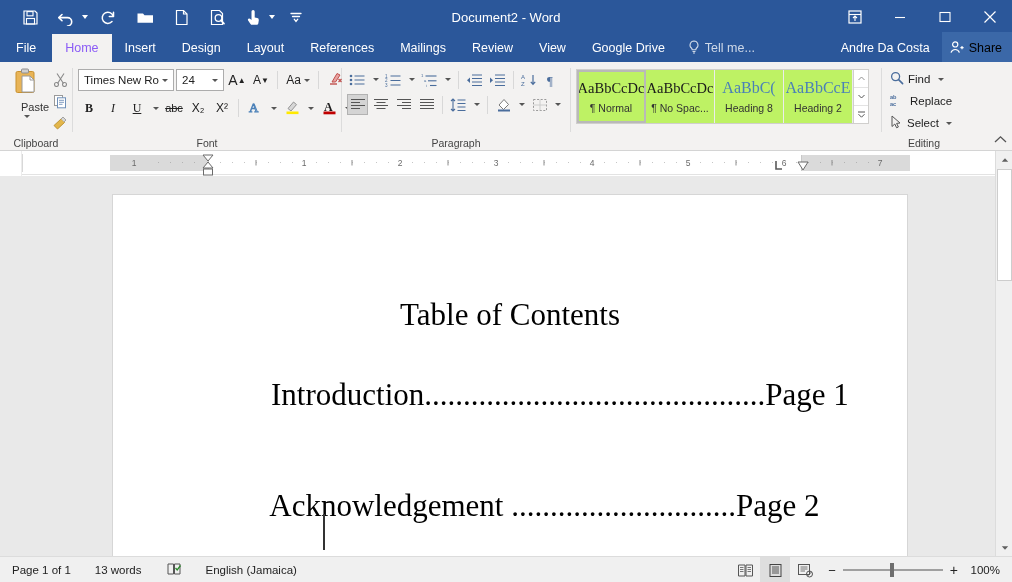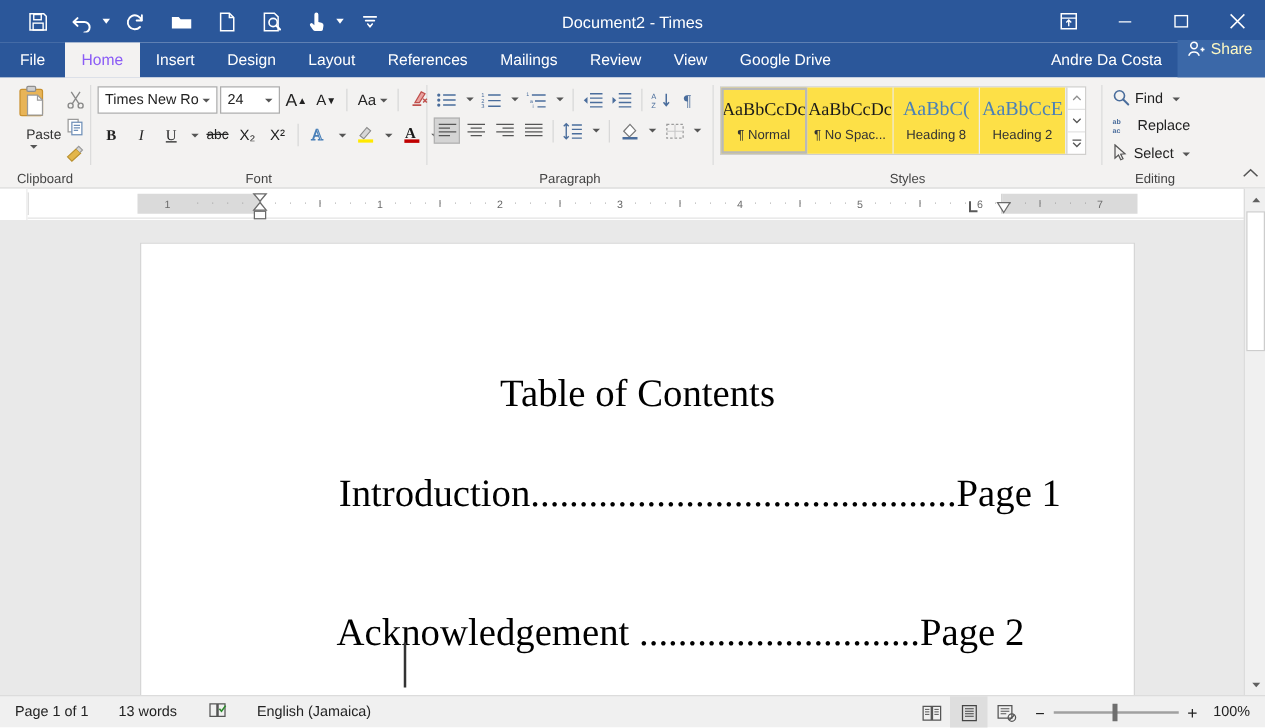--- a/index.html
+++ b/index.html
@@ -39,21 +39,21 @@
   }
   .tab {
     height: 28px; padding: 0 13px; display: flex; align-items: center;
     color: #ffffff; font-size: 12.5px; white-space: nowrap;
   }
   .tab.active { background: #f3f2f1; color: #8b5cf6; }
   .tab.file { background: #2b579a; padding: 0 16px; }
   .tellme { display: flex; align-items: center; gap: 5px; padding: 0 10px; height: 28px; color: #cfd9e8; font-size: 12.5px; }
   .tb-right { position: absolute; right: 0; top: 0; height: 28px; display: flex; align-items: center; }
   .acct { color: #ffffff; font-size: 12.5px; padding: 0 12px; height: 28px; display: flex; align-items: center; }
-  .share { color: #fef9c3; font-size: 12.5px; padding: 0 10px 0 8px; height: 32px; display: flex; gap: 5px; background: #3b68a8; }
+  .share { color: #000000; font-size: 12.5px; padding: 0 10px 0 8px; height: 32px; display: flex; align-items: center; gap: 5px; background: #3b68a8; }
 
   
   .ribbon {
     position: absolute; top: 62px; left: 0; width: 1012px; height: 89px;
     background: #f3f2f1; border-bottom: 1px solid #d4d4d4;
     display: flex; align-items: stretch;
   }
   .grp { position: relative; height: 89px; display: flex; flex-direction: column; }
   .grp-body { flex: 1; display: flex; align-items: flex-start; padding: 4px 5px 0 5px; }
   .grp-label { height: 16px; font-size: 10.5px; color: #444; text-align: center; line-height: 16px; position: relative; }
@@ -93,21 +93,21 @@
   .pic { width: 21px; height: 21px; display: flex; align-items: center; justify-content: center; }
   .pic.sel { background: #d4d4d4; border: 1px solid #b2b2b2; }
   .cdbtn { width: 11px; height: 21px; display: flex; align-items: center; justify-content: center; }
 
   
   .styles-grp { width: 310px; }
   .gallery { display: flex; border: 1px solid #d0cfcd; background: #fff; height: 55px; }
   .style-item {
     width: 69px; height: 53px; display: flex; flex-direction: column;
     align-items: center; justify-content: center; border-right: 1px solid #ececec;
-    background: #fde047;
+    background: #bef264;
   }
   .style-item .prev { font-size: 14.5px; color: #1a1a1a; white-space: nowrap; overflow: hidden; font-family: "Liberation Serif", serif; }
   .style-item .prev.hd { color: #4a80b8; font-size: 16px; font-weight: normal; }
   .style-item .nm { font-size: 10.5px; color: #333; margin-top: 5px; white-space: nowrap; overflow: hidden; text-align: right; }
   .style-item.active { outline: 2px solid #b9b9b9; outline-offset: -2px; }
   .gal-scroll { width: 15px; display: flex; flex-direction: column; border-left: 1px solid #d0cfcd; }
   .gal-scroll div { flex: 1; display: flex; align-items: center; justify-content: center; border-bottom: 1px solid #e3e3e3; }
 
   
   .edit-grp { width: 84px; }
@@ -216,21 +216,21 @@
       </div>
       <div class="qat-caret">
           <i class="caret-dn"></i>
         </div>
       <div class="qat-btn">
         <svg width="14" height="14" viewBox="0 0 14 14">
             <path d="M2 3.5 h10 M3.5 6.5 h7 M5.2 9.2 l1.8 2.2 l1.8-2.2" fill="none" stroke="#fff" stroke-width="1.3" stroke-linecap="round"></path>
           </svg>
       </div>
     </div>
-    <div class="doc-title">Document2 - Times</div>
+    <div class="doc-title">Document2 - Word</div>
     <div class="wincontrols">
       <div class="wc">
         <svg width="14" height="14" viewBox="0 0 14 14">
             <rect x="1" y="1" width="12" height="12" fill="none" stroke="#fff" stroke-width="1.2"></rect>
             <path d="M1 4.5 h12" stroke="#fff" stroke-width="1.1"></path>
             <path d="M7 11 V6 M5 8 L7 6 L9 8" stroke="#fff" stroke-width="1.1" fill="none"></path>
           </svg>
       </div>
       <div class="wc">
         <svg width="12" height="12" viewBox="0 0 12 12">
@@ -254,20 +254,29 @@
     <div class="tab file">File</div>
     <div class="tab active">Home</div>
     <div class="tab">Insert</div>
     <div class="tab">Design</div>
     <div class="tab">Layout</div>
     <div class="tab">References</div>
     <div class="tab">Mailings</div>
     <div class="tab">Review</div>
     <div class="tab">View</div>
     <div class="tab">Google Drive</div>
+    <div class="tellme">
+      <span>
+        <svg width="12" height="14" viewBox="0 0 12 14">
+            <path d="M6 1 a4 4 0 0 1 2.6 7 c-.6.6-.8 1.1-.8 1.8 h-3.6 c0-.7-.2-1.2-.8-1.8 A4 4 0 0 1 6 1z" fill="none" stroke="#cfd9e8" stroke-width="1.1"></path>
+            <path d="M4.5 11.5 h3 M5 13 h2" stroke="#cfd9e8" stroke-width="1.1"></path>
+          </svg>
+      </span>
+      <span>Tell me...</span>
+    </div>
     <div class="tb-right">
       <div class="acct">Andre Da Costa</div>
       <div class="share">
         <span>
           <svg width="14" height="14" viewBox="0 0 14 14">
               <circle cx="5.2" cy="4.4" r="2.6" fill="none" stroke="#fff" stroke-width="1.2"></circle>
               <path d="M1 12.6 a4.4 4.4 0 0 1 8.4 0" fill="none" stroke="#fff" stroke-width="1.2"></path>
               <path d="M10.4 7.6 h3.2 M12 6 v3.2" stroke="#fff" stroke-width="1.2"></path>
             </svg>
         </span>
@@ -559,21 +568,20 @@
                 </svg>
               </div>
             <div style="border-bottom:none">
                 <svg width="9" height="8" viewBox="0 0 9 8">
                   <path d="M1 1 h7 M1.5 3.2 L4.5 6.2 L7.5 3.2" fill="none" stroke="#555" stroke-width="1"></path>
                 </svg>
               </div>
           </div>
         </div>
       </div>
-      <div class="grp-label">Styles</div>
     </div>
     <div class="grp-sep"></div>
 
     <div class="grp edit-grp">
       <div class="grp-body" style="flex-direction:column; padding-top:6px; padding-left:8px;">
         <div class="ebtn">
           <span>
             <svg width="14" height="14" viewBox="0 0 14 14">
                 <circle cx="5.6" cy="5.6" r="4" fill="none" stroke="#4a6d9c" stroke-width="1.3"></circle>
                 <path d="M8.6 8.6 L12.6 12.6" stroke="#4a6d9c" stroke-width="1.6" stroke-linecap="round"></path>

